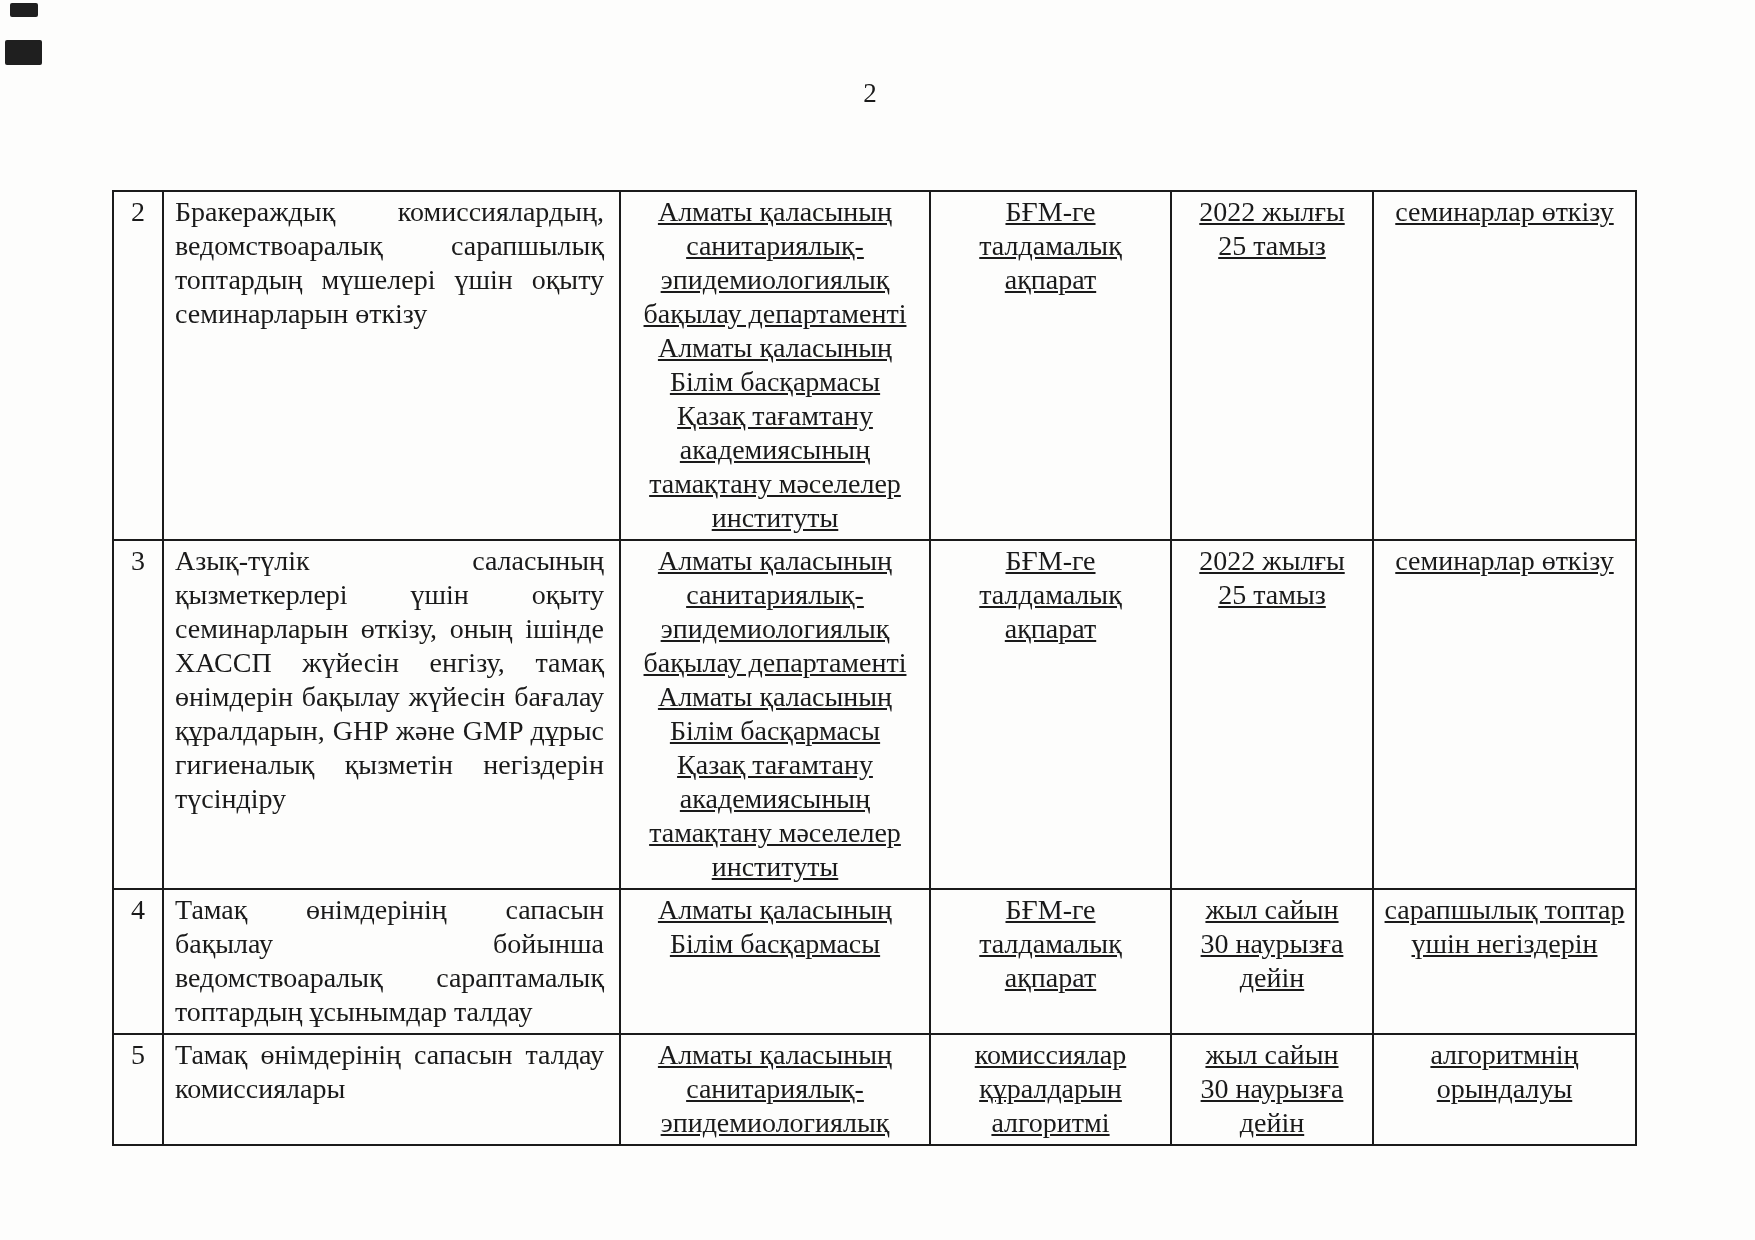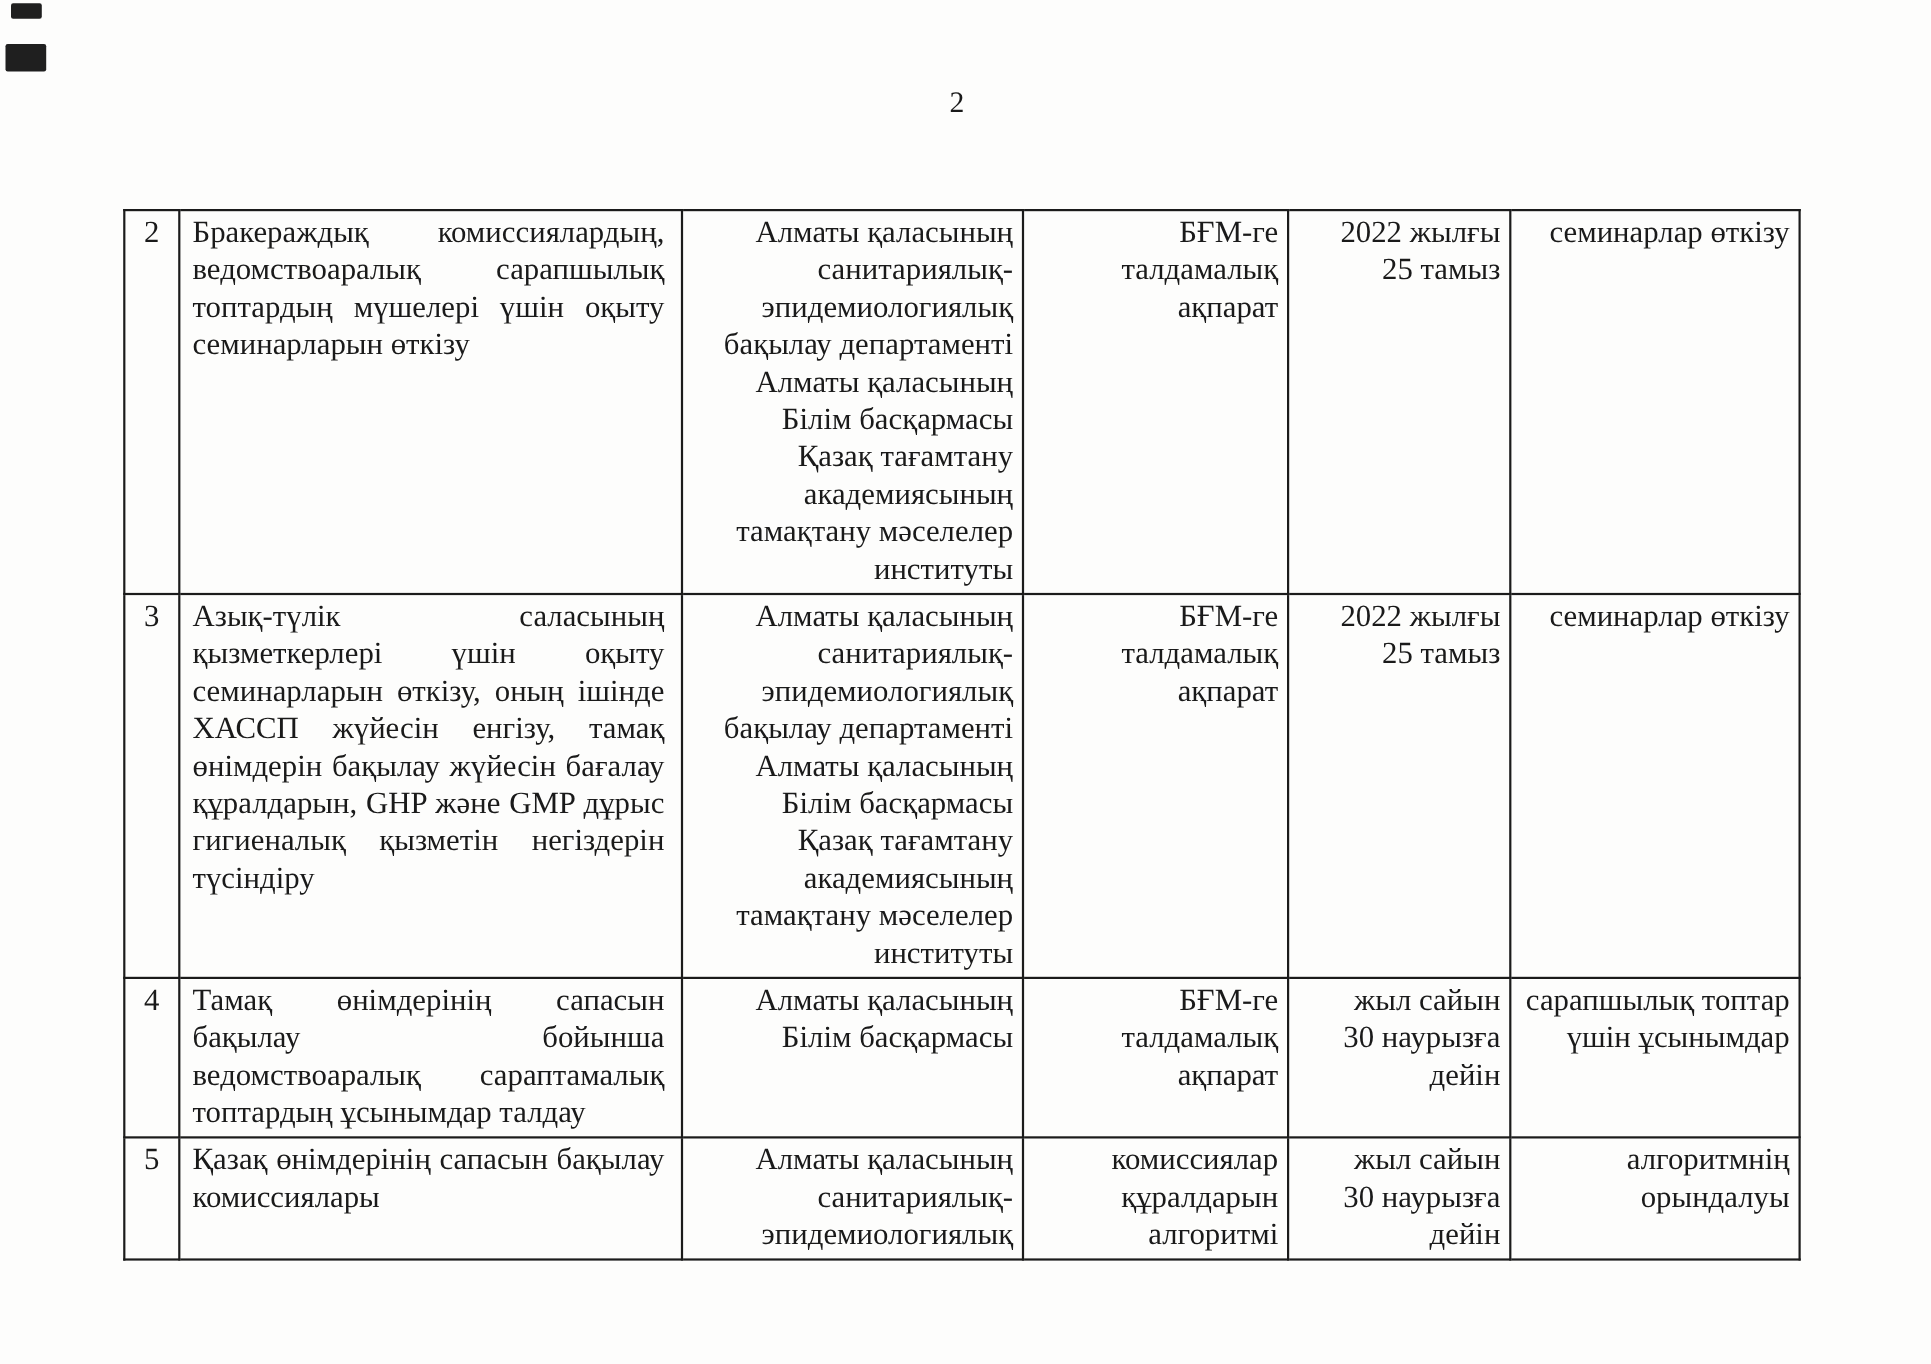--- a/index.html
+++ b/index.html
@@ -60,22 +60,23 @@
     padding-left: 2px;
     padding-right: 2px;
   }
   td.c-task {
     text-align: justify;
     text-align-last: left;
     padding-left: 11px;
     padding-right: 15px;
   }
   td.c-center {
-    text-align: right;
+    text-align: center;
     white-space: pre-line;
+    text-decoration: underline;
   }
 </style>
 </head>
 <body>
 
 <div class="page">
 
   <div class="scan-mark mark1"></div>
   <div class="scan-mark mark2"></div>
 
@@ -136,25 +137,25 @@
         <td class="c-task">Тамақ өнімдерінің сапасын бақылау бойынша ведомствоаралық сараптамалық топтардың ұсынымдар талдау</td>
         <td class="c-center">Алматы қаласының
 Білім басқармасы</td>
         <td class="c-center">БҒМ-ге
 талдамалық
 ақпарат</td>
         <td class="c-center">жыл сайын
 30 наурызға
 дейін</td>
         <td class="c-center">сарапшылық топтар
-үшін ұсынымдар</td>
+үшін негіздерін</td>
       </tr>
       <tr class="r3">
         <td class="c-num">5</td>
-        <td class="c-task">Қазақ өнімдерінің сапасын бақылау комиссиялары</td>
+        <td class="c-task">Тамақ өнімдерінің сапасын талдау комиссиялары</td>
         <td class="c-center">Алматы қаласының
 санитариялық-
 эпидемиологиялық</td>
         <td class="c-center">комиссиялар
 құралдарын
 алгоритмі</td>
         <td class="c-center">жыл сайын
 30 наурызға
 дейін</td>
         <td class="c-center">алгоритмнің

